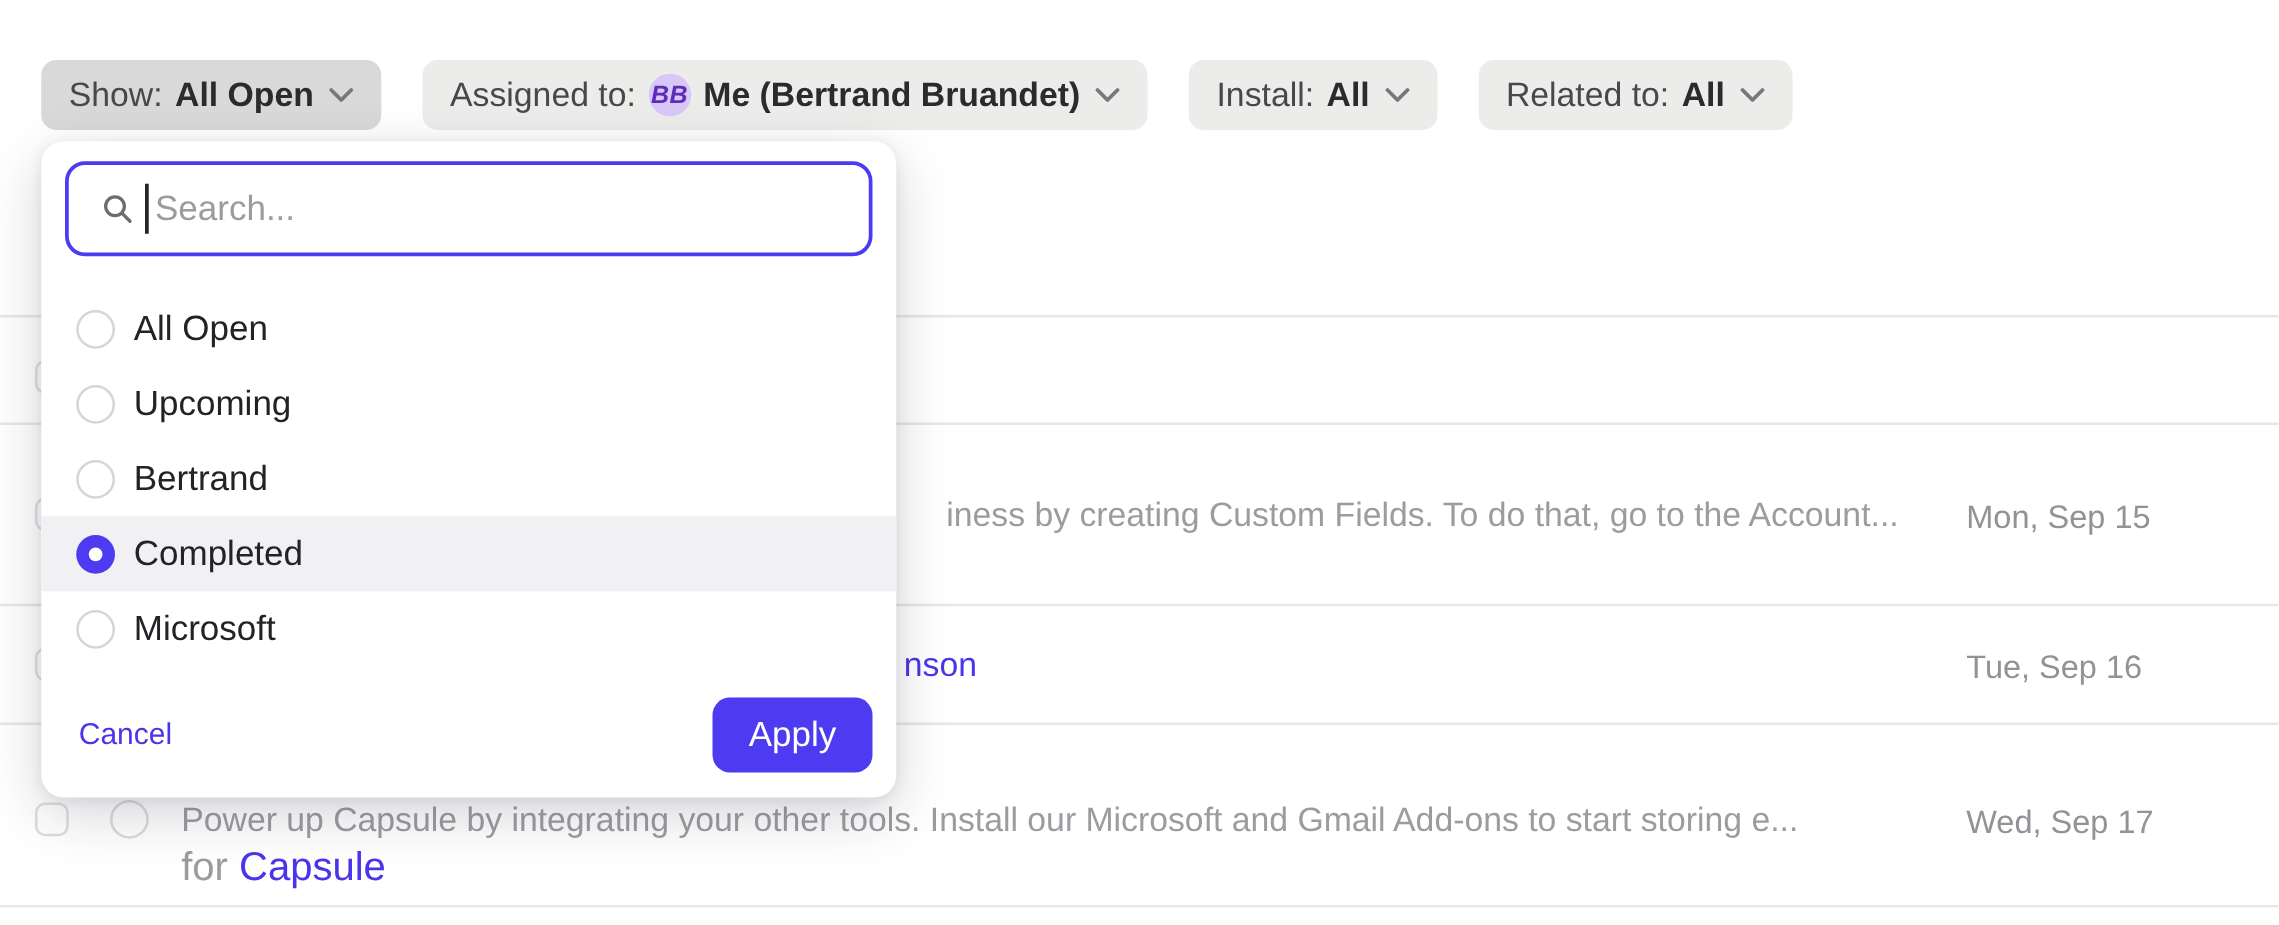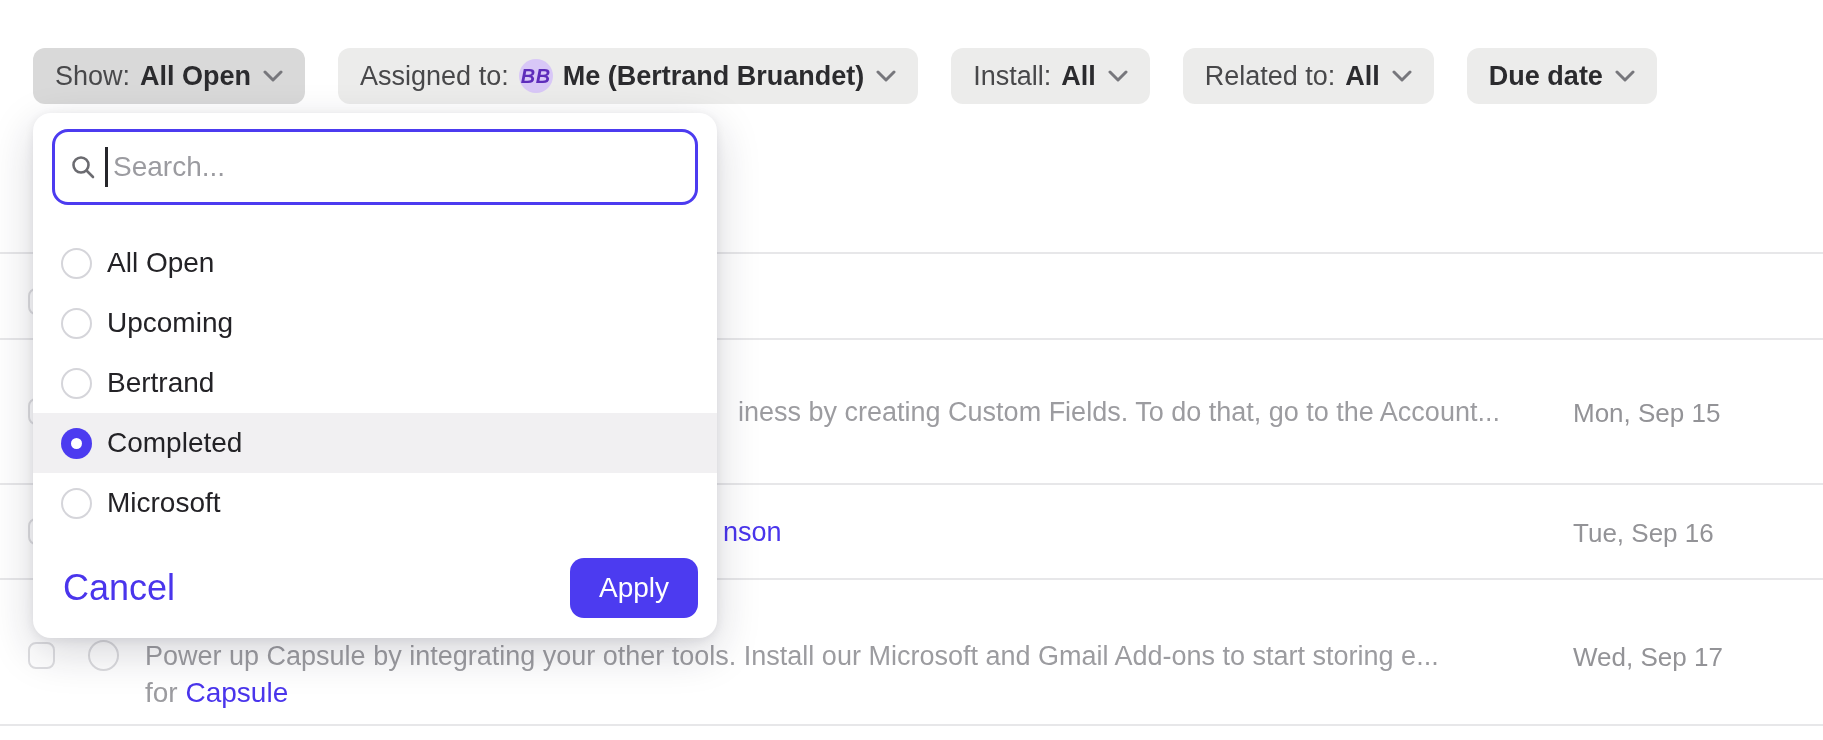--- a/index.html
+++ b/index.html
@@ -31,51 +31,51 @@
     display:flex;align-items:center;justify-content:center;
     font-size:20px;font-weight:700;color:var(--avatar-text);letter-spacing:.5px;font-style:italic;
   }
   
   .divider{position:absolute;left:0;right:0;height:2px;background:var(--divider)}
   .task-checkbox{position:absolute;width:27px;height:27px;border:2px solid #DEDEE1;border-radius:8px;background:#fff;cursor:pointer}
   .task-complete{position:absolute;width:31px;height:31px;border:2px solid #DBDBDE;border-radius:50%;background:#fff;cursor:pointer}
   .task-text{position:absolute;font-size:27px;line-height:30px;color:var(--muted-text);white-space:nowrap}
   .task-date{position:absolute;font-size:26px;line-height:30px;color:var(--date-text);white-space:nowrap}
   .task-link{position:absolute;font-size:27px;line-height:30px;color:var(--link);cursor:pointer;text-decoration:none;white-space:nowrap}
-  .task-for{position:absolute;font-size:28px;line-height:30px;color:var(--muted-text);white-space:nowrap}
+  .task-for{position:absolute;font-size:32px;line-height:30px;color:var(--muted-text);white-space:nowrap}
   .task-for .inline-link{color:var(--link);cursor:pointer}
   
   .panel{
     position:absolute;left:33px;top:97px;width:684px;height:525px;background:#fff;
     border-radius:18px;box-shadow:0 14px 44px rgba(25,25,50,.18),0 2px 10px rgba(25,25,50,.08);
   }
   .search-box{
     position:absolute;left:19px;top:16px;width:646px;height:76px;
     border:3px solid var(--accent);border-radius:16px;background:#fff;
-    display:flex;align-items:center;padding-left:15px;
+    display:flex;align-items:center;padding-left:26px;
   }
   .search-box svg{flex:0 0 auto}
   .caret{width:3px;height:40px;background:#26262a;margin-left:9px;flex:0 0 auto}
   .search-input{
     flex:1;border:none;outline:none;background:transparent;margin-left:5px;
     font-family:"Liberation Sans",sans-serif;font-size:28px;color:#26262a;
   }
   .search-input::placeholder{color:#9B9BA0}
   .options{position:absolute;left:0;top:120px;width:100%}
   .option{display:flex;align-items:center;height:60px;padding-left:28px;cursor:pointer}
   .option.selected{background:var(--option-highlight)}
   .radio{width:31px;height:31px;border-radius:50%;border:2px solid #D5D5DA;background:#fff;flex:0 0 auto;position:relative}
   .option.selected .radio{border:none;background:var(--accent)}
   .option.selected .radio::after{
     content:"";position:absolute;left:50%;top:50%;width:11px;height:11px;margin:-5.5px 0 0 -5.5px;
     border-radius:50%;background:#fff;
   }
   .option-label{margin-left:15px;font-size:28px;color:var(--option-text)}
   .panel-footer{position:absolute;left:30px;right:19px;bottom:20px;display:flex;align-items:center;justify-content:space-between}
-  .cancel-link{font-size:36px;color:var(--link);background:none;border:none;cursor:pointer;font-family:"Liberation Sans",sans-serif;padding:0}
+  .cancel-link{font-size:24px;color:var(--link);background:none;border:none;cursor:pointer;font-family:"Liberation Sans",sans-serif;padding:0}
   .apply-btn{
     width:128px;height:60px;border:none;border-radius:14px;background:var(--accent);
     color:#fff;font-size:28px;font-family:"Liberation Sans",sans-serif;cursor:pointer;
   }
 </style>
 </head>
 <body>
 
 <div class="canvas">
 
@@ -107,43 +107,36 @@
     </button>
 
     <button class="chip">
       <span>Related to:</span>
       <span class="chip-value">All</span>
       <svg width="20" height="13" viewBox="0 0 20 13">
           <polyline points="2,2 10,10 18,2" fill="none" stroke="#77777C" stroke-width="3" stroke-linecap="round" stroke-linejoin="round"></polyline>
         </svg>
     </button>
 
-    <button class="chip">
-      <span class="chip-label-strong">Due date</span>
-
-      <svg width="20" height="13" viewBox="0 0 20 13">
-          <polyline points="2,2 10,10 18,2" fill="none" stroke="#77777C" stroke-width="3" stroke-linecap="round" stroke-linejoin="round"></polyline>
-        </svg>
-    </button>
   </div>
 
   <div>
     <div class="divider" style="top:236px"></div>
     <div class="divider" style="top:322px"></div>
     <div class="divider" style="top:467px"></div>
     <div class="divider" style="top:562px"></div>
     <div class="divider" style="top:708px"></div>
 
     <span class="task-checkbox" style="left:28px;top:272px"></span>
     <span class="task-complete" style="left:88px;top:270px"></span>
 
     <div>
       <span class="task-checkbox" style="left:28px;top:382px"></span>
       <span class="task-complete" style="left:88px;top:380px"></span>
-      <span class="task-text" style="left:738px;top:381px">iness by creating Custom Fields. To do that, go to the Account...</span>
+      <span class="task-text" style="left:757px;top:381px">iness by creating Custom Fields. To do that, go to the Account...</span>
       <span class="task-date" style="left:1573px;top:382px">Mon, Sep 15</span>
     </div>
 
     <div>
       <span class="task-checkbox" style="left:28px;top:502px"></span>
       <span class="task-complete" style="left:88px;top:500px"></span>
       <a class="task-link" style="left:723px;top:501px">nson</a>
       <span class="task-date" style="left:1573px;top:502px">Tue, Sep 16</span>
     </div>
 

